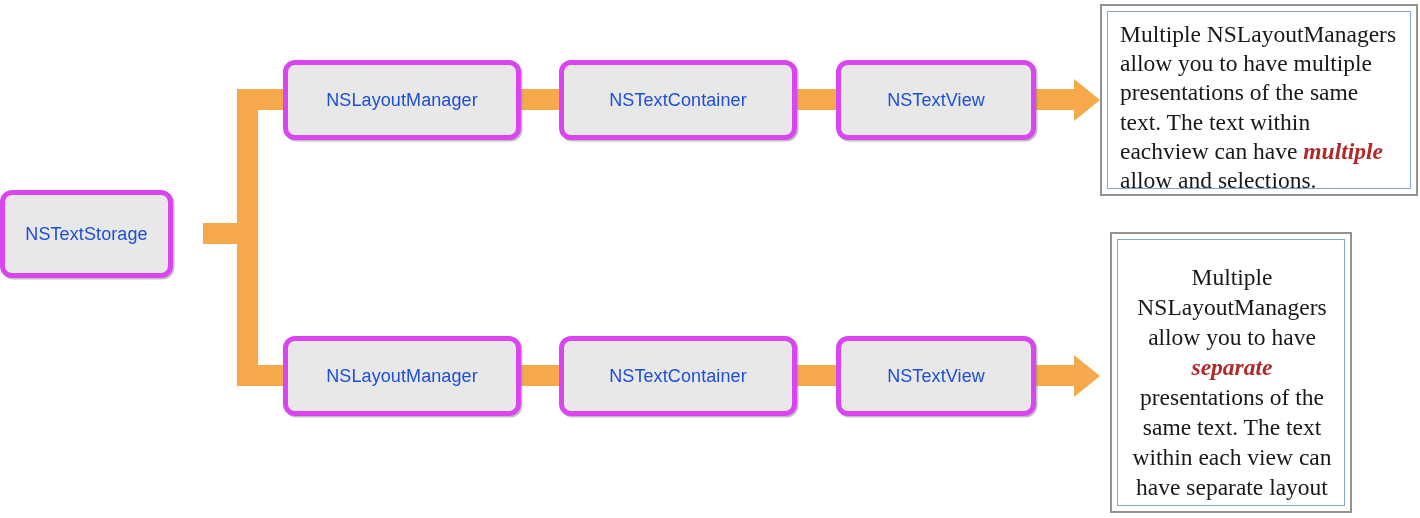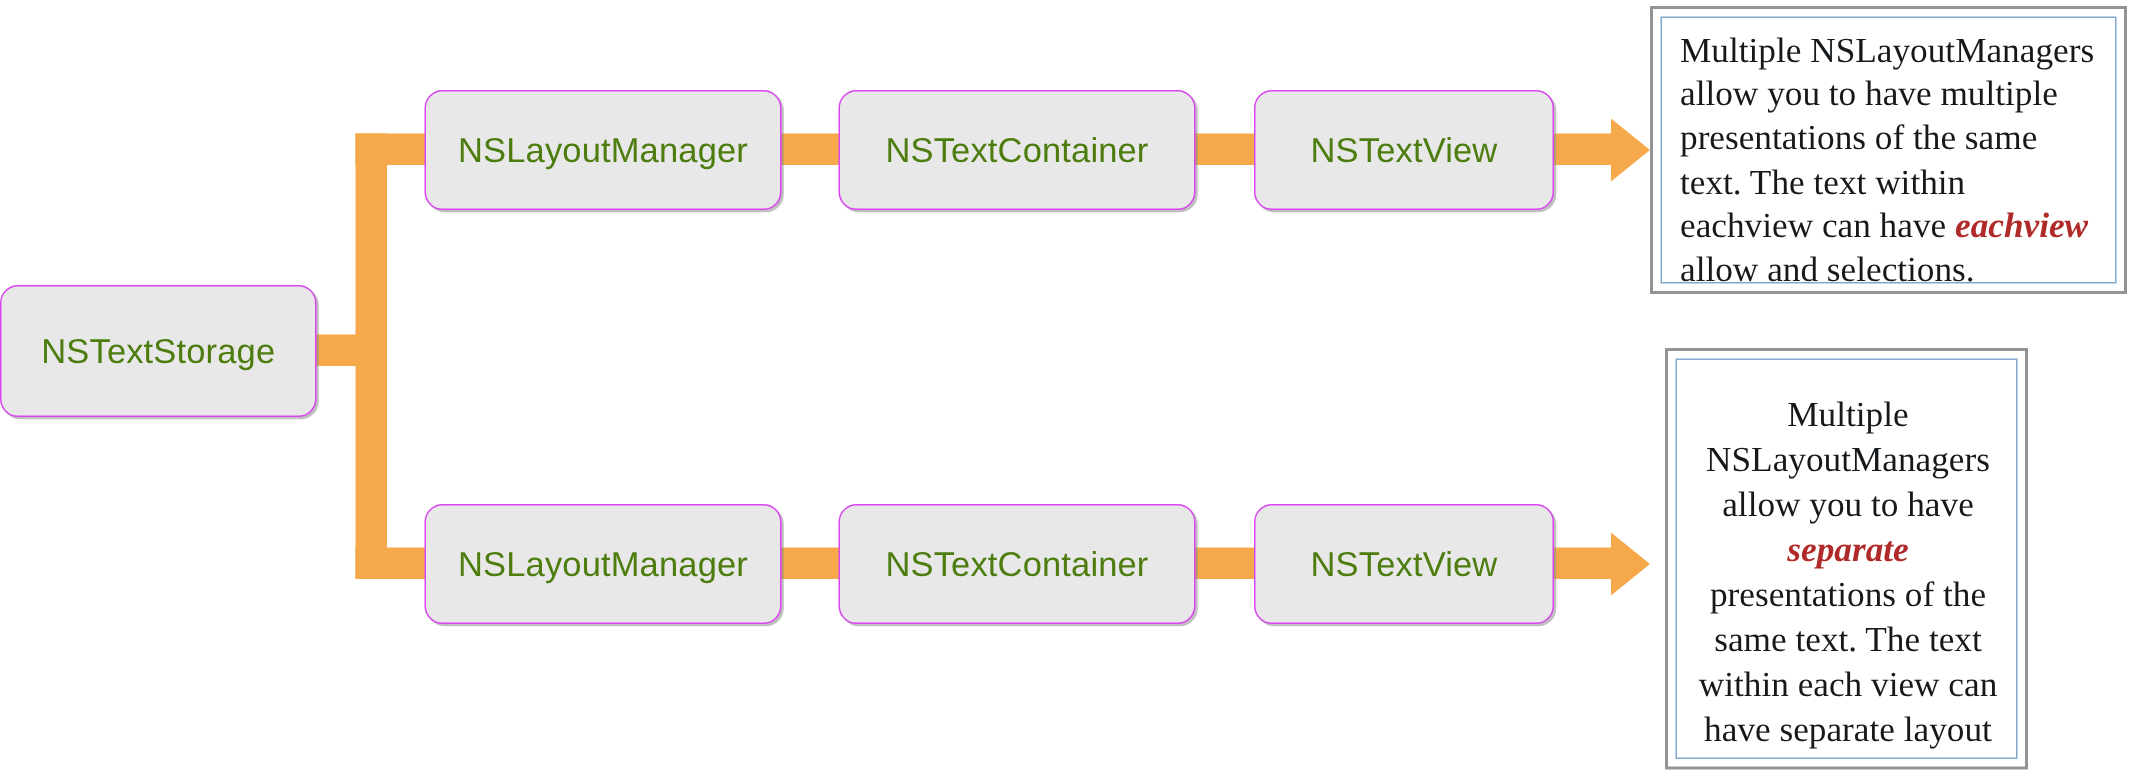--- a/index.html
+++ b/index.html
@@ -34,27 +34,27 @@
     border-top: 21px solid transparent;
     border-bottom: 21px solid transparent;
     border-left: 26px solid #F5A94A;
   }
 
   
   .node {
     position: absolute;
     box-sizing: border-box;
     background: #E8E8E8;
-    border: 1px solid #d946ef;
+    border: 5px solid #d946ef;
     border-radius: 12px;
     display: flex;
     align-items: center;
     justify-content: center;
-    color: #4d7c0f;
-    font-size: 23px;
+    color: #1d4ed8;
+    font-size: 18px;
     letter-spacing: 0.1px;
     box-shadow: 1.5px 1.5px 0 rgba(140,140,140,0.55);
   }
 
   
   .panel {
     position: absolute;
     box-sizing: border-box;
     background: #ffffff;
     border: 2px solid #939393;
@@ -99,21 +99,21 @@
   <div class="conn" style="left:517px; top:365px; width:47px; height:21px;"></div>
 
   <div class="conn" style="left:792px; top:365px; width:48px; height:21px;"></div>
 
   <div class="arrow-shaft" style="left:1032px; top:89px; width:42px; height:21px;"></div>
   <div class="arrow-head" style="left:1074px; top:78.5px;"></div>
 
   <div class="arrow-shaft" style="left:1032px; top:365px; width:42px; height:21px;"></div>
   <div class="arrow-head" style="left:1074px; top:354.5px;"></div>
 
-  <div class="node" style="left:0px; top:190px; width:211px; height:88px;">
+  <div class="node" style="left:0px; top:190px; width:173px; height:88px;">
     <span>NSTextStorage</span>
   </div>
 
   <div class="node" style="left:283px; top:60px; width:238px; height:80px;">
     <span>NSLayoutManager</span>
   </div>
 
   <div class="node" style="left:559px; top:60px; width:238px; height:80px;">
     <span>NSTextContainer</span>
   </div>
@@ -128,20 +128,20 @@
 
   <div class="node" style="left:559px; top:336px; width:238px; height:80px;">
     <span>NSTextContainer</span>
   </div>
 
   <div class="node" style="left:836px; top:336px; width:200px; height:80px;">
     <span>NSTextView</span>
   </div>
 
   <div class="panel" style="left:1100px; top:4px; width:318px; height:192px;">
-    <div class="panel-inner left" id="panel-0"><span>Multiple NSLayoutManagers allow you to have multiple presentations of the same text. The text within eachview can have </span><span class="hl">eachview</span><span> allow and selections.</span></div>
+    <div class="panel-inner left" id="panel-0"><span>Multiple NSLayoutManagers allow you to have multiple presentations of the same text. The text within eachview can have </span><span class="hl">multiple</span><span> allow and selections.</span></div>
   </div>
 
   <div class="panel" style="left:1110px; top:232px; width:242px; height:281px;">
     <div class="panel-inner center" id="panel-1"><span>Multiple NSLayoutManagers allow you to have </span><span class="hl">separate</span><span> presentations of the same text. The text within each view can have separate layout and selections.</span></div>
   </div>
 
 </div>
 
 </body></html>

